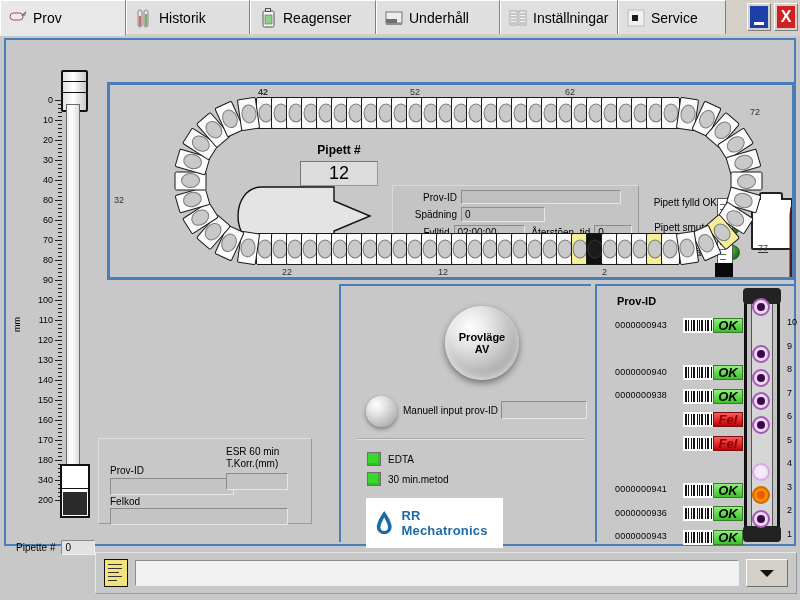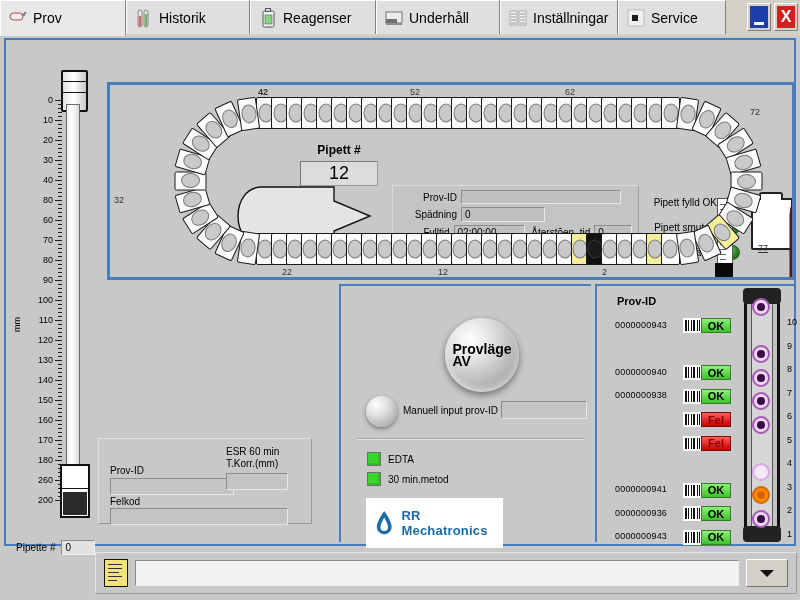--- a/index.html
+++ b/index.html
@@ -119,25 +119,25 @@
   .espanel{position:absolute;left:-9px;top:154px;width:212px;height:84px;
      background:#c8c8c8;border:1px solid #dedede;border-right-color:#9a9a9a;border-bottom-color:#9a9a9a;}
   .espanel .lbl{position:absolute;font-size:10px;}
   .espanel .inp{position:absolute;background:#c4c4c4;border:1px solid #8c8c8c;
      border-right-color:#e6e6e6;border-bottom-color:#e6e6e6;height:15px;}
 
   
   .centerpanel{position:absolute;left:333px;top:244px;width:252px;height:258px;
      background:#c8c8c8;border-left:2px solid #4a7ebb;border-top:2px solid #4a7ebb;
      box-sizing:border-box;}
-  .knob{position:absolute;left:104px;top:32px;width:74px;height:74px;border-radius:50%;
+  .knob{position:absolute;left:104px;top:20px;width:74px;height:74px;border-radius:50%;
      background:radial-gradient(circle at 34% 28%, #ffffff 0%, #e4e4e4 28%, #b9b9b9 62%, #8f8f8f 100%);
      box-shadow:0 3px 7px rgba(0,0,0,.45), inset 0 -3px 6px rgba(255,255,255,.55);
-     display:flex;align-items:center;justify-content:center;
-     font-weight:bold;font-size:14px;line-height:12px;}
+     display:flex;align-items:center;justify-content:center;text-align:center;
+     font-weight:bold;font-size:11px;line-height:12px;}
   .smallknob{position:absolute;left:25px;top:110px;width:31px;height:31px;border-radius:50%;
      background:radial-gradient(circle at 34% 28%, #ffffff 0%, #e0e0e0 35%, #b4b4b4 75%, #909090 100%);
      box-shadow:0 2px 4px rgba(0,0,0,.4);}
   .mlabel{position:absolute;left:62px;top:119px;font-size:10px;}
   .minput{position:absolute;left:160px;top:115px;width:84px;height:16px;
      background:#c4c4c4;border:1px solid #8c8c8c;border-right-color:#e6e6e6;border-bottom-color:#e6e6e6;}
   .divider{position:absolute;left:16px;top:152px;width:228px;height:1px;background:#a9a9a9;
      border-bottom:1px solid #e4e4e4;}
   .chkrow{position:absolute;display:flex;align-items:center;gap:7px;font-size:10px;}
   .chkbox{width:12px;height:12px;background:#39d62e;border:1px solid #6f6f6f;
@@ -149,24 +149,24 @@
   
   .rightpanel{position:absolute;left:589px;top:244px;width:199px;height:258px;
      background:#c8c8c8;border-left:2px solid #4a7ebb;border-top:2px solid #4a7ebb;
      box-sizing:border-box;}
   .rp-title{position:absolute;left:20px;top:9px;font-size:11px;font-weight:bold;}
   .samplerow{position:absolute;left:0;width:199px;height:17px;display:flex;align-items:center;}
   .samplerow .sid{position:absolute;left:18px;font-size:9px;letter-spacing:.2px;}
   .barcode{position:absolute;left:86px;top:2px;width:28px;height:13px;background:#fff;
      border:1px solid #fff;}
   .barcode i{position:absolute;top:1px;height:11px;background:#111;}
-  .badge{position:absolute;left:104px;top:2px;width:28px;height:13px;
-     font-size:11px;font-weight:bold;color:#000;display:flex;align-items:center;justify-content:center;
+  .badge{position:absolute;left:116px;top:2px;width:28px;height:13px;
+     font-size:13px;font-weight:bold;color:#000;display:flex;align-items:center;justify-content:center;
      border:1px solid #3a7a2a;
-     background:linear-gradient(#8ef07a,#3cc22a);}
+     background:linear-gradient(#8ef07a,#3cc22a);font-style:italic;}
   .badge.err{border-color:#7a1010;background:linear-gradient(#ff5b5b,#c40000);color:#8a0000;}
 
   .rack{position:absolute;left:147px;top:8px;width:36px;height:242px;}
   .rack .railbg{position:absolute;left:0;top:0;width:36px;height:242px;
      background:#c2c2c2;border-left:3px solid #111;border-right:3px solid #111;box-sizing:border-box;}
   .rack .cap{position:absolute;left:-1px;width:38px;height:16px;background:#222;border-radius:4px;}
   .rack .cap.t{top:-6px;} .rack .cap.b{bottom:-6px;}
   .rack .innerbar{position:absolute;left:7px;top:6px;width:22px;height:230px;
      background:#d6d6d6;border:1px solid #555;box-sizing:border-box;}
   .vial{position:absolute;left:8px;width:18px;height:18px;border-radius:50%;
@@ -397,21 +397,21 @@
           <div class="tickm" style="top: 348px;"></div>
           <div class="tickm" style="top: 352px;"></div>
           <div class="tickm" style="top: 356px;"></div>
           <div class="tick" style="top: 360px;"></div>
           <div class="rnum" style="top: 360px;">180</div>
           <div class="tickm" style="top: 364px;"></div>
           <div class="tickm" style="top: 368px;"></div>
           <div class="tickm" style="top: 372px;"></div>
           <div class="tickm" style="top: 376px;"></div>
           <div class="tick" style="top: 380px;"></div>
-          <div class="rnum" style="top: 380px;">260</div>
+          <div class="rnum" style="top: 380px;">340</div>
           <div class="tickm" style="top: 384px;"></div>
           <div class="tickm" style="top: 388px;"></div>
           <div class="tickm" style="top: 392px;"></div>
           <div class="tickm" style="top: 396px;"></div>
           <div class="tick" style="top: 400px;"></div>
           <div class="rnum" style="top: 400px;">200</div>
         </div>
       <div class="mmlab">mm</div>
       <div class="tubefoot">
         <div class="line"></div>

